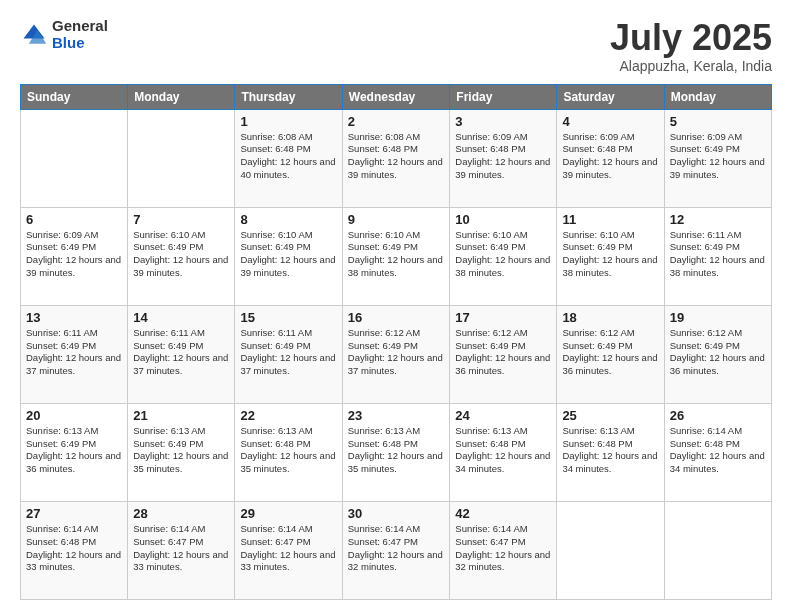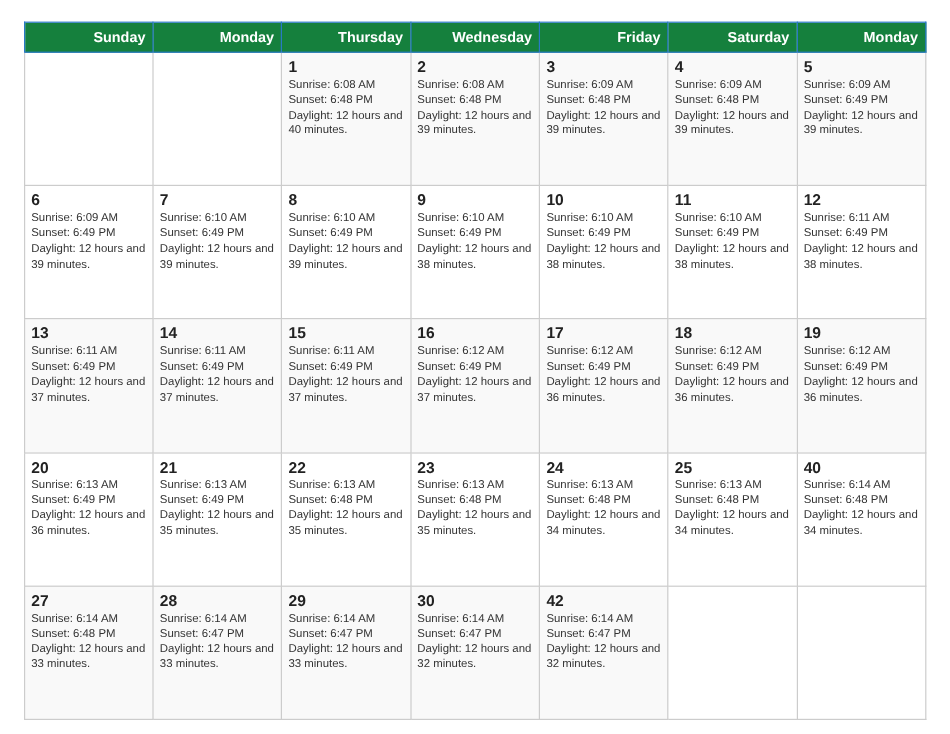--- a/index.html
+++ b/index.html
@@ -59,26 +59,26 @@
     .subtitle {
       font-size: 14px;
       color: #555;
     }
     .calendar {
       width: 100%;
       border-collapse: collapse;
       flex: 1;
     }
     .calendar thead th {
-      background-color: #15803d;
+      background-color: #737373;
       color: #fff;
       font-size: 12px;
       font-weight: bold;
       padding: 5px 6px;
-      text-align: right;
+      text-align: left;
       border: 1px solid #2979c5;
     }
     .calendar tbody td {
       border: 1px solid #ccc;
       vertical-align: top;
       padding: 4px 5px;
       width: 108px;
       height: 88px;
       background: #fff;
     }
@@ -97,20 +97,36 @@
       line-height: 1.35;
     }
     .empty-cell {
       background: #fff !important;
     }
   </style>
 </head>
 <body>
 
 <div class="page">
+  <div class="top-bar">
+    <div class="logo">
+      <svg class="logo-icon" viewBox="0 0 32 32">
+        <polygon points="16,4 28,20 4,20" fill="#1a5cb8"></polygon>
+        <polygon points="20,10 30,26 10,26" fill="#2979c5" opacity="0.7"></polygon>
+      </svg>
+      <div class="logo-text">
+        <span class="logo-general">General</span>
+        <span class="logo-blue">Blue</span>
+      </div>
+    </div>
+    <div class="title-block">
+      <div class="month-title">July 2025</div>
+      <div class="subtitle">Alappuzha, Kerala, India</div>
+    </div>
+  </div>
 
   <table class="calendar">
     <thead>
       <tr>
       <th>Sunday</th>
           <th>Monday</th>
           <th>Thursday</th>
           <th>Wednesday</th>
           <th>Friday</th>
           <th>Saturday</th>
@@ -271,21 +287,21 @@
 Sunset: 6:48 PM
 Daylight: 12 hours and 34 minutes.</div>
           </td>
           <td>
             <div class="day-number">25</div>
             <div class="day-info">Sunrise: 6:13 AM
 Sunset: 6:48 PM
 Daylight: 12 hours and 34 minutes.</div>
           </td>
           <td>
-            <div class="day-number">40</div>
+            <div class="day-number">26</div>
             <div class="day-info">Sunrise: 6:14 AM
 Sunset: 6:48 PM
 Daylight: 12 hours and 34 minutes.</div>
           </td>
         </tr>
         <tr>
           <td>
             <div class="day-number">27</div>
             <div class="day-info">Sunrise: 6:14 AM
 Sunset: 6:48 PM

